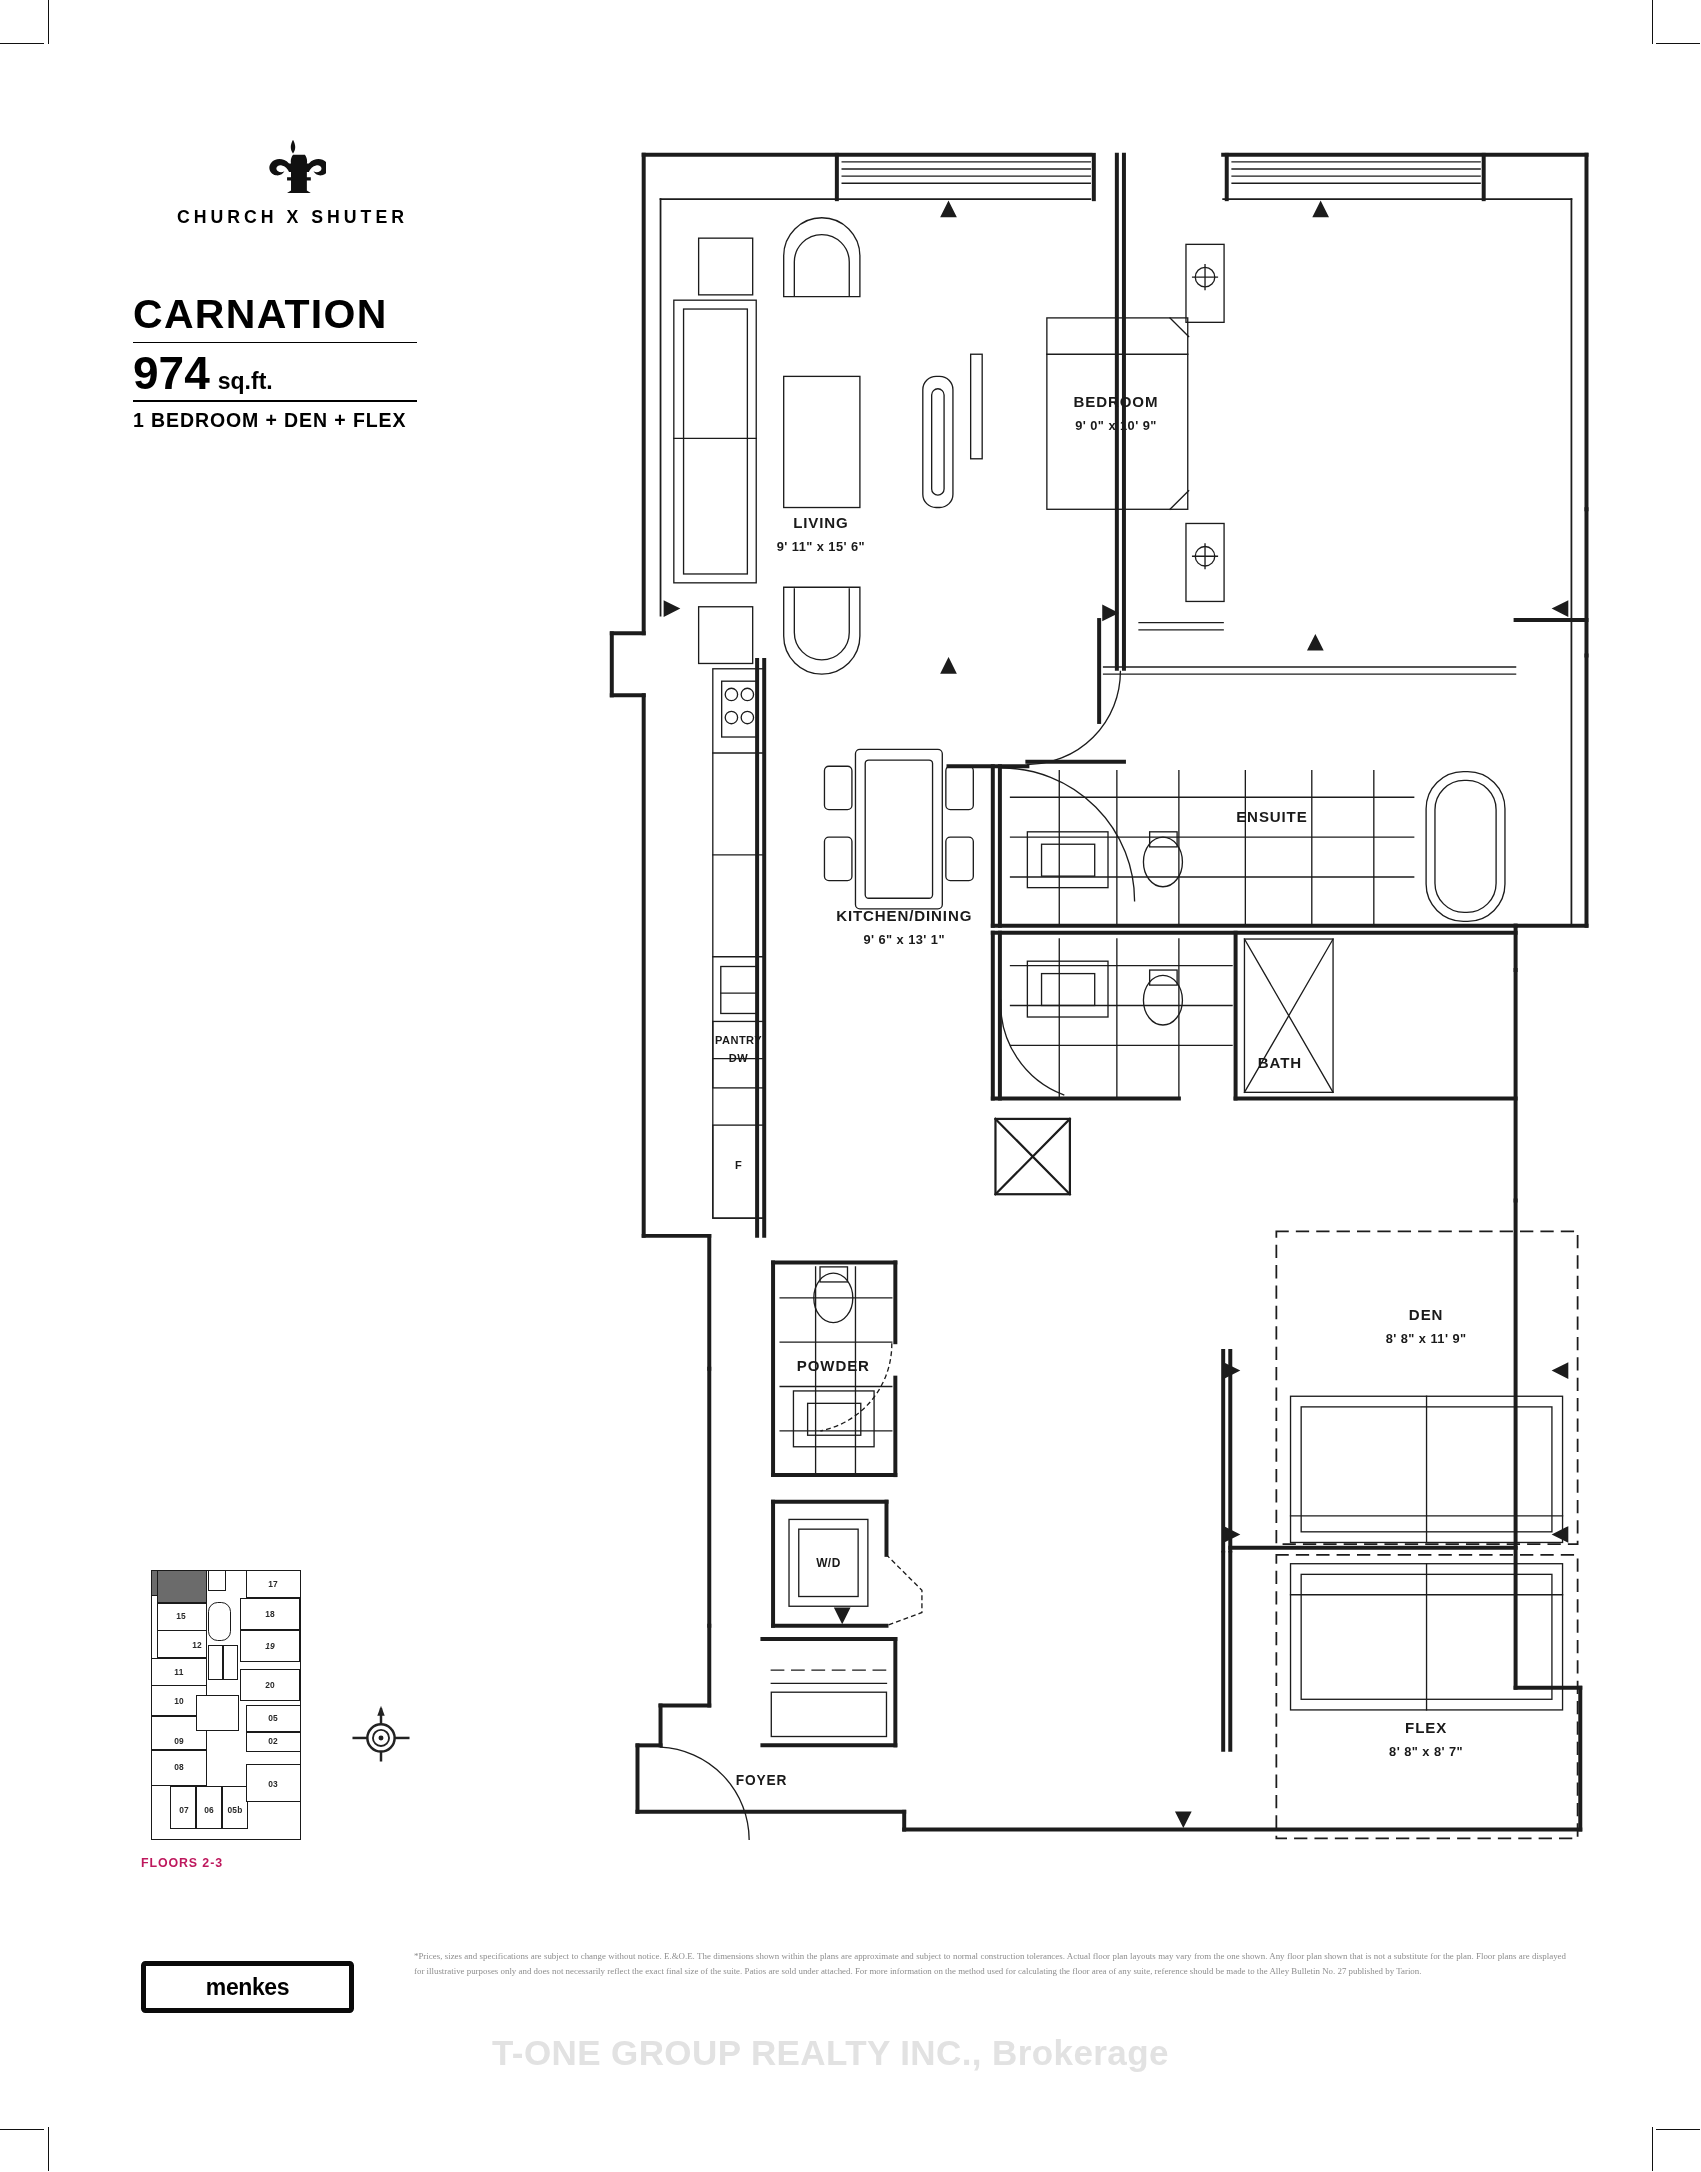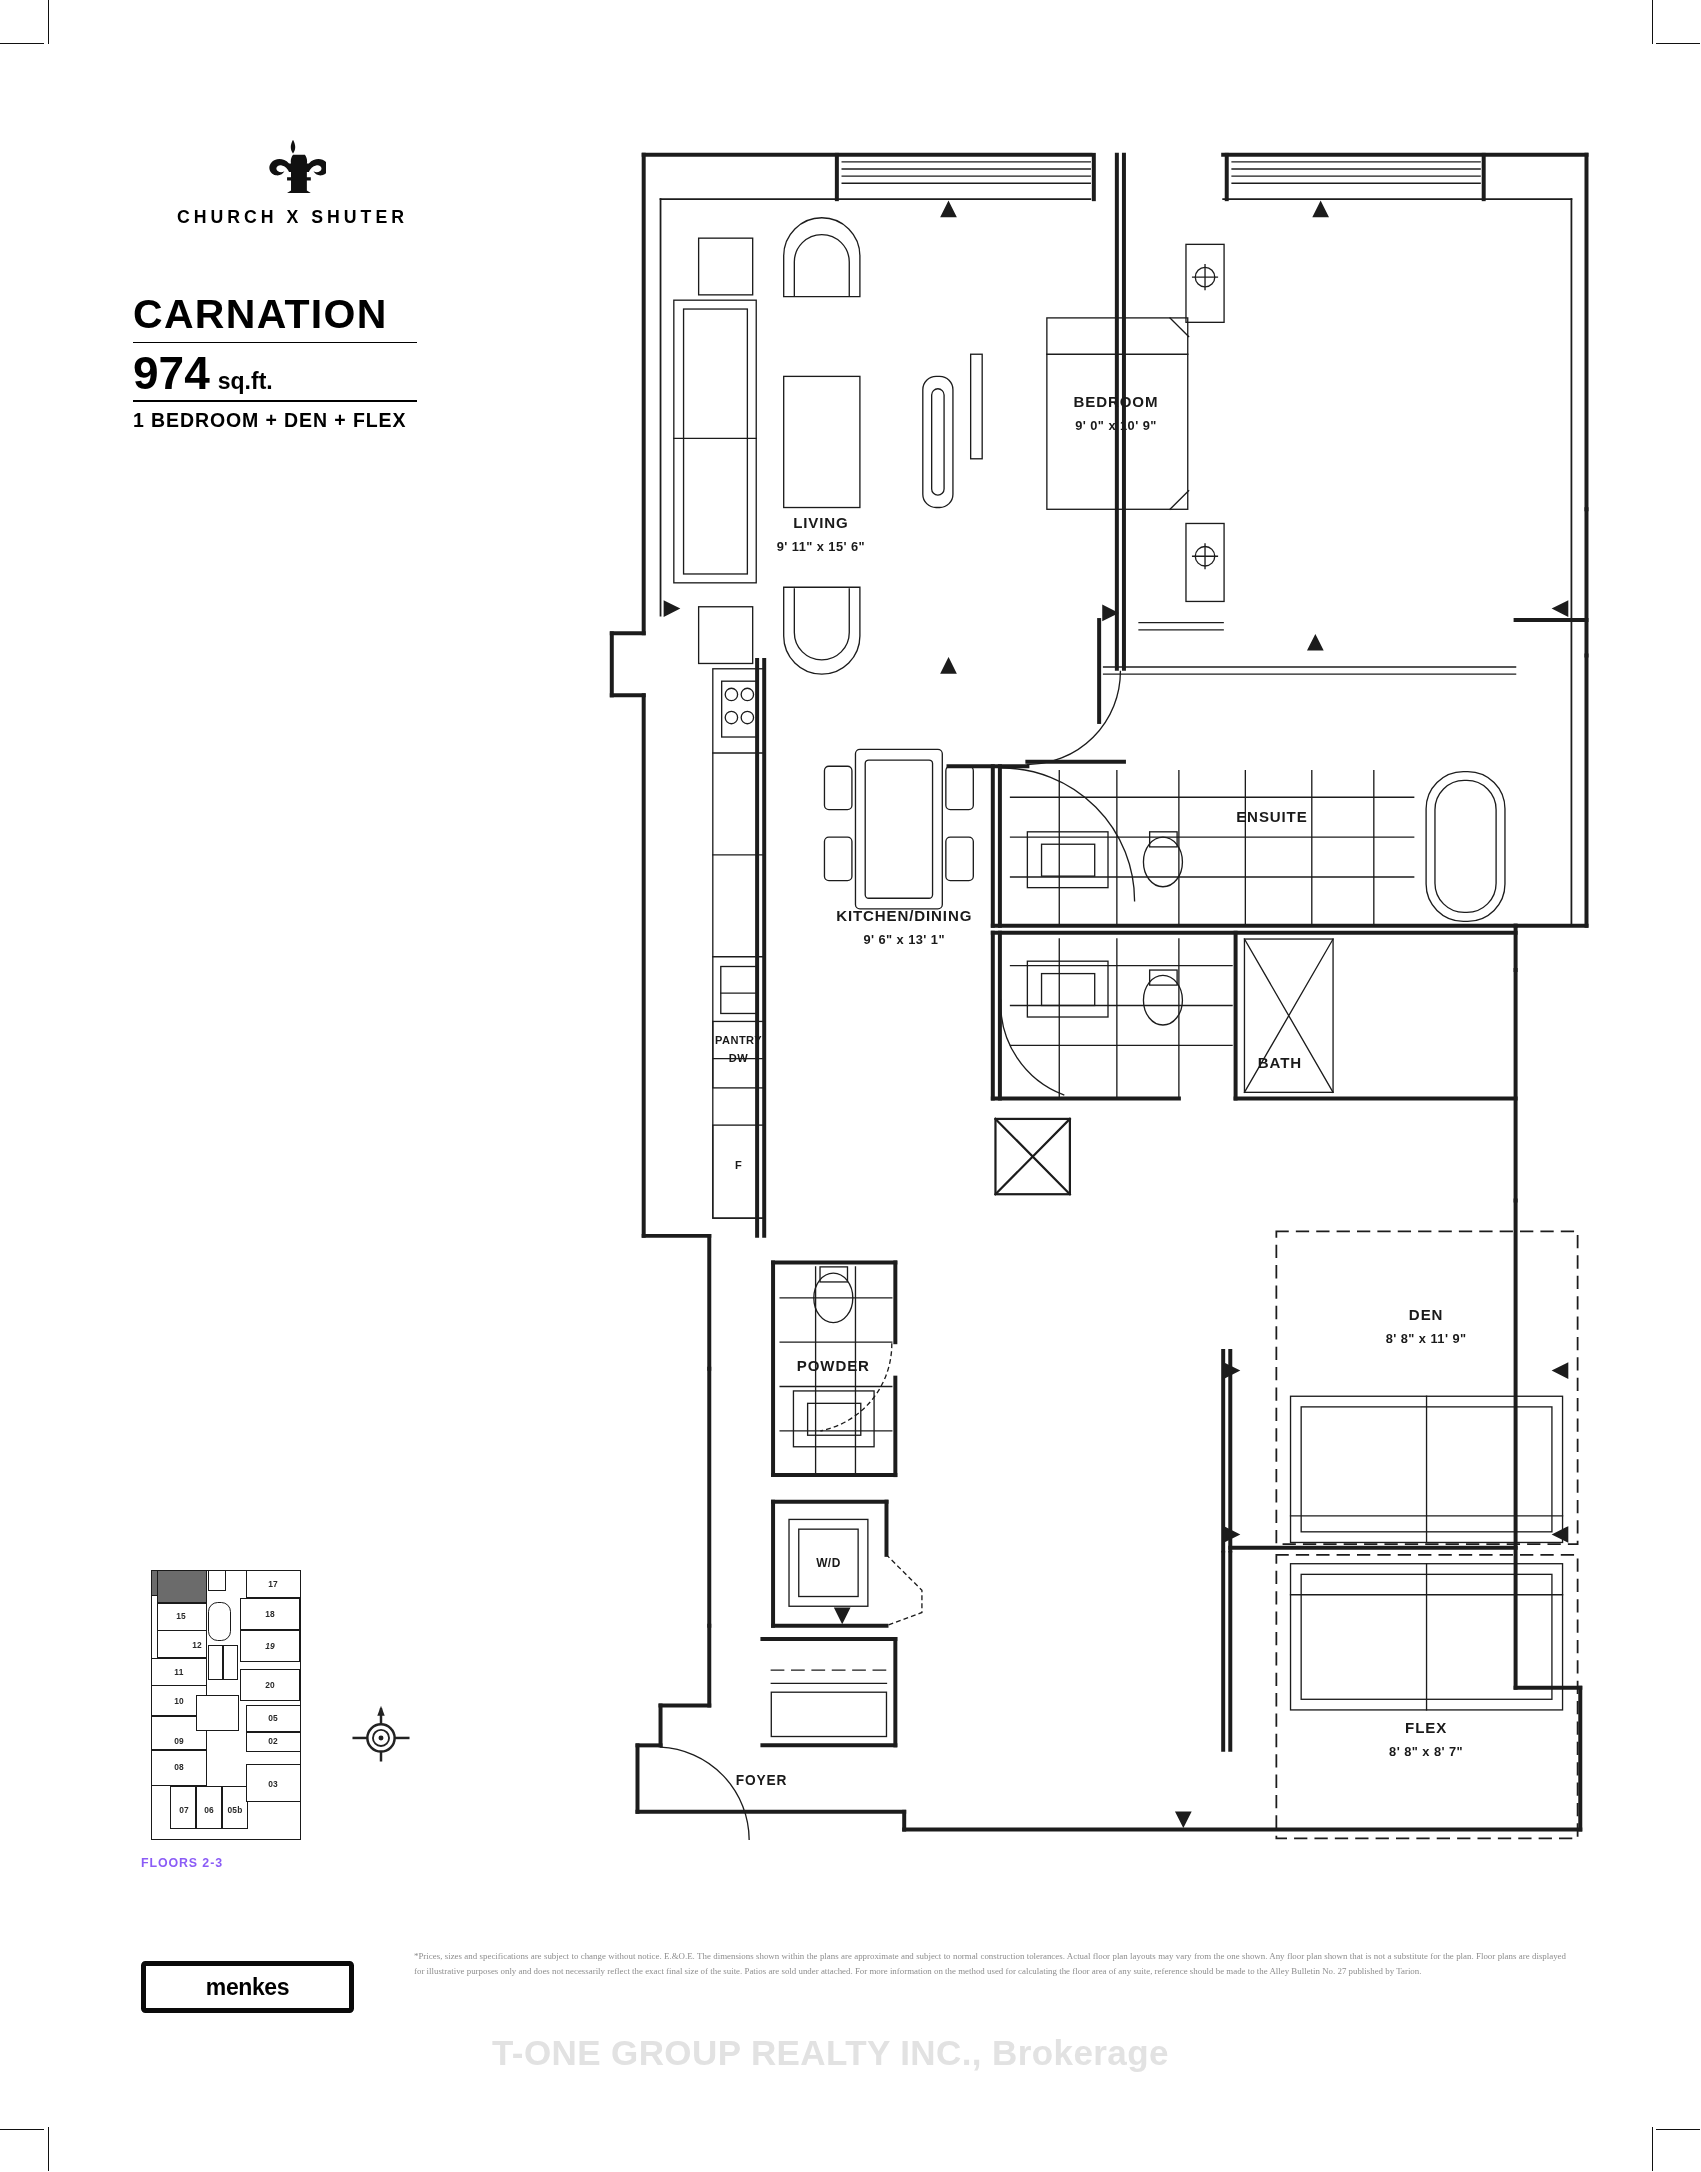--- a/index.html
+++ b/index.html
@@ -38,21 +38,21 @@
   
   #keyplan-wrap{position:absolute;left:141px;top:1564px;width:284px;}
   #keyplan{position:relative;width:177px;height:284px;}
   .kp-box{position:absolute;border:0.9px solid #1a1a1a;box-sizing:border-box;background:#fff;}
   .kp-box.filled{background:#6b6b6b;border-color:#1a1a1a;}
   .kp-num{
     position:absolute;font-size:8.4px;font-weight:bold;color:#2a2a2a;
     transform:translate(-50%,-50%);letter-spacing:0.2px;
   }
   #keyplan-caption{
-    position:absolute;left:0;top:292px;font-size:12.4px;font-weight:bold;letter-spacing:0.9px;color:#8b5cf6;
+    position:absolute;left:0;top:292px;font-size:12.4px;font-weight:bold;letter-spacing:0.9px;color:#be185d;
   }
   #compass{position:absolute;left:350px;top:1702px;width:62px;height:62px;}
 
   
   #menkes-logo{
     position:absolute;left:141px;top:1961px;
     width:213px;height:52px;border:5.8px solid #0a0a0a;border-radius:4.4px;
     box-sizing:border-box;display:flex;align-items:center;justify-content:center;
   }
   #menkes-text{font-size:23px;font-weight:bold;letter-spacing:-0.4px;line-height:1;text-align:center;}

